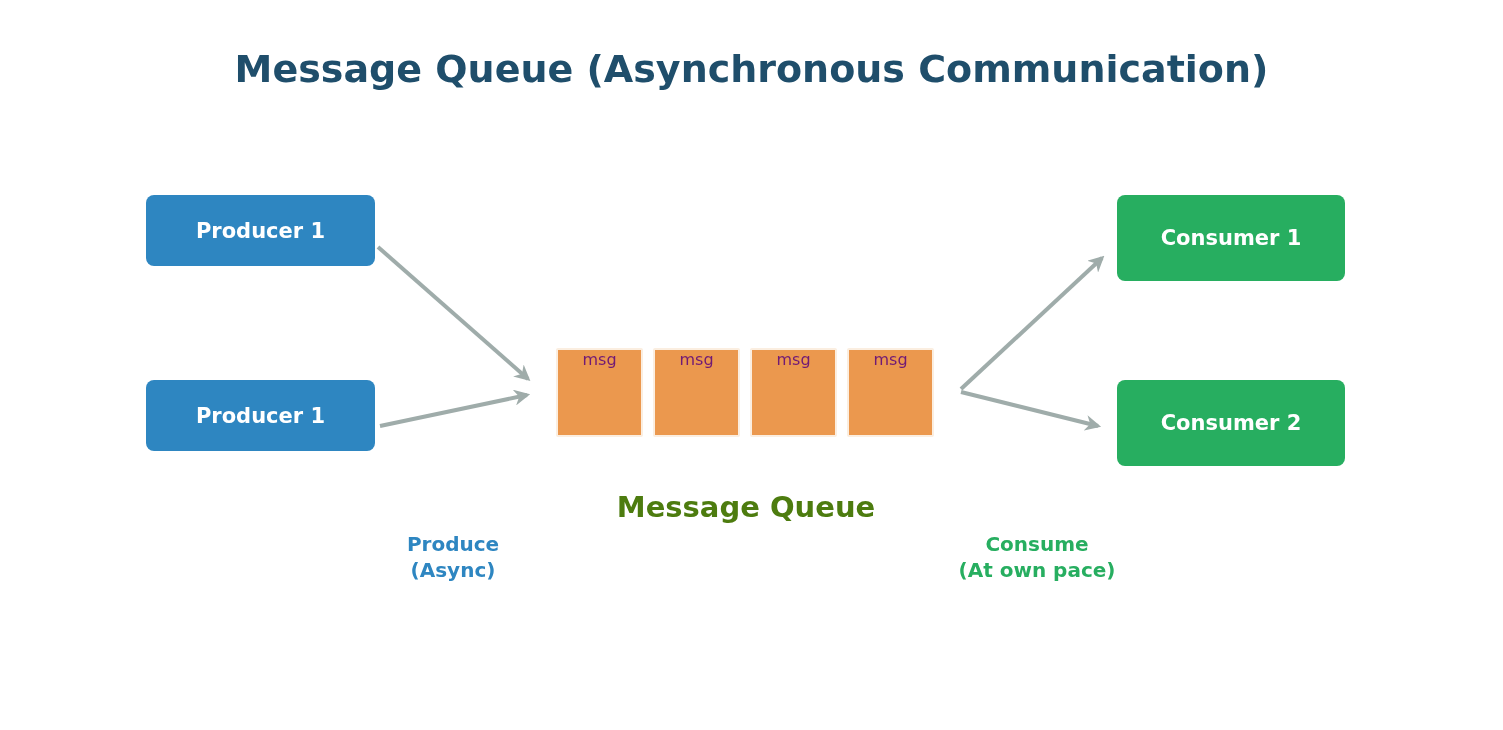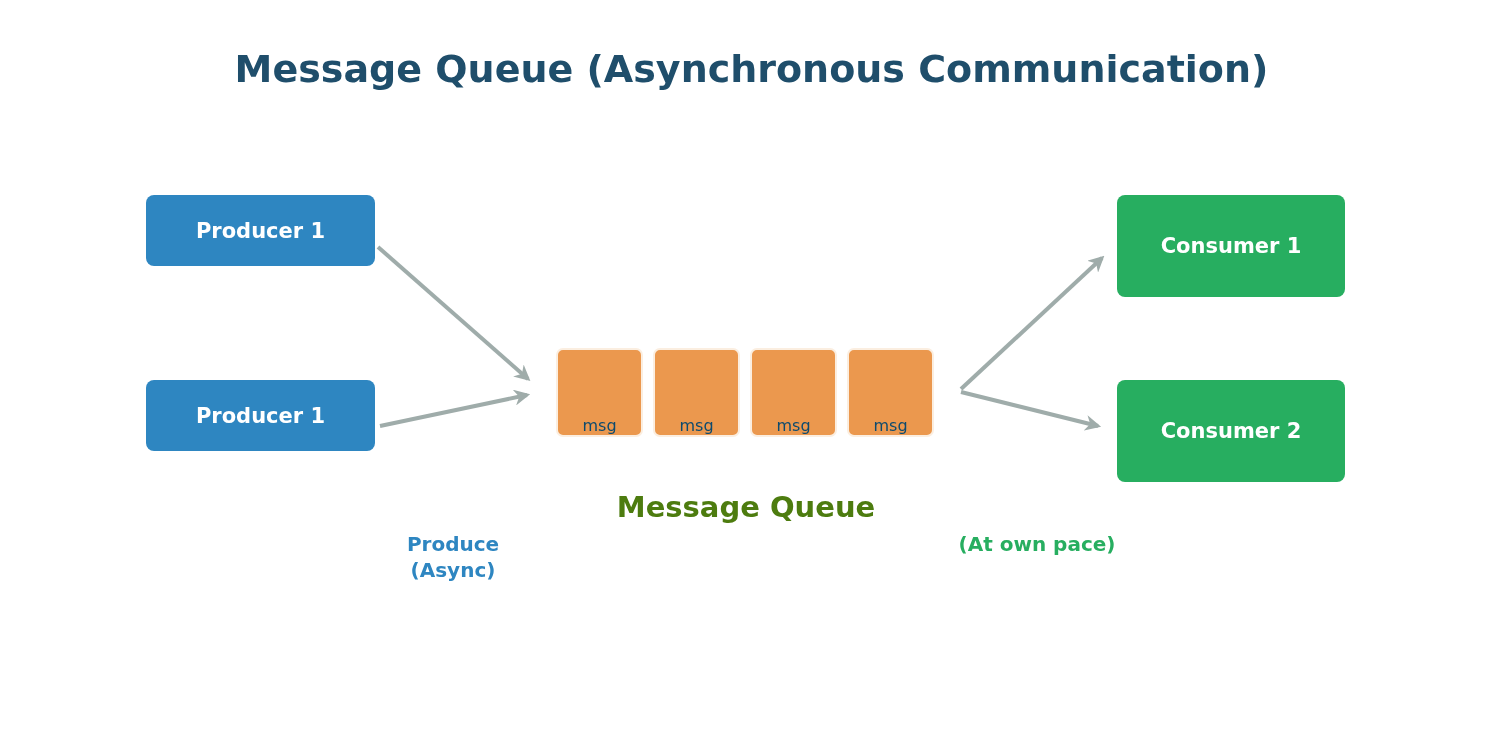--- a/index.html
+++ b/index.html
@@ -27,39 +27,39 @@
     justify-content: center;
     color: #ffffff;
     font-weight: bold;
     font-size: 21px;
     border-radius: 8px;
     box-sizing: border-box;
   }
   .producer { background: #2E86C1; left: 146px; width: 229px; height: 71px; }
   .producer-1 { top: 195px; }
   .producer-2 { top: 380px; }
-  .consumer { background: #27AE60; left: 1117px; width: 228px; height: 102px; }
+  .consumer { background: #27AE60; left: 1117px; width: 228px; height: 86px; }
   .consumer-1 { top: 195px; }
   .consumer-2 { top: 380px; }
   .queue-row {
     position: absolute;
     left: 556px; top: 348px;
     display: flex;
     gap: 10px;
   }
   .msg-box {
     width: 87px; height: 89px;
     background: #EB984E;
     border: 2px solid #FBEEE0;
-    border-radius: 7px;
+    border-radius: 2px;
     box-sizing: border-box;
     display: flex;
-    align-items: flex-end;
+    align-items: flex-start;
     justify-content: center;
-    color: #0c4a6e;
+    color: #701a75;
     font-size: 16px;
     font-weight: normal;
   }
   .queue-caption {
     position: absolute;
     left: 546px; top: 490px;
     width: 400px;
     text-align: center;
     font-size: 29px;
     font-weight: bold;
@@ -132,16 +132,17 @@
   <div class="node consumer consumer-2">
     <span>Consumer 2</span>
   </div>
 
   <div class="annotation annotation-produce">
     <div>Produce</div>
     <div>(Async)</div>
   </div>
 
   <div class="annotation annotation-consume">
+    <div>Consume</div>
     <div>(At own pace)</div>
   </div>
 
 </div>
 
 </body></html>

